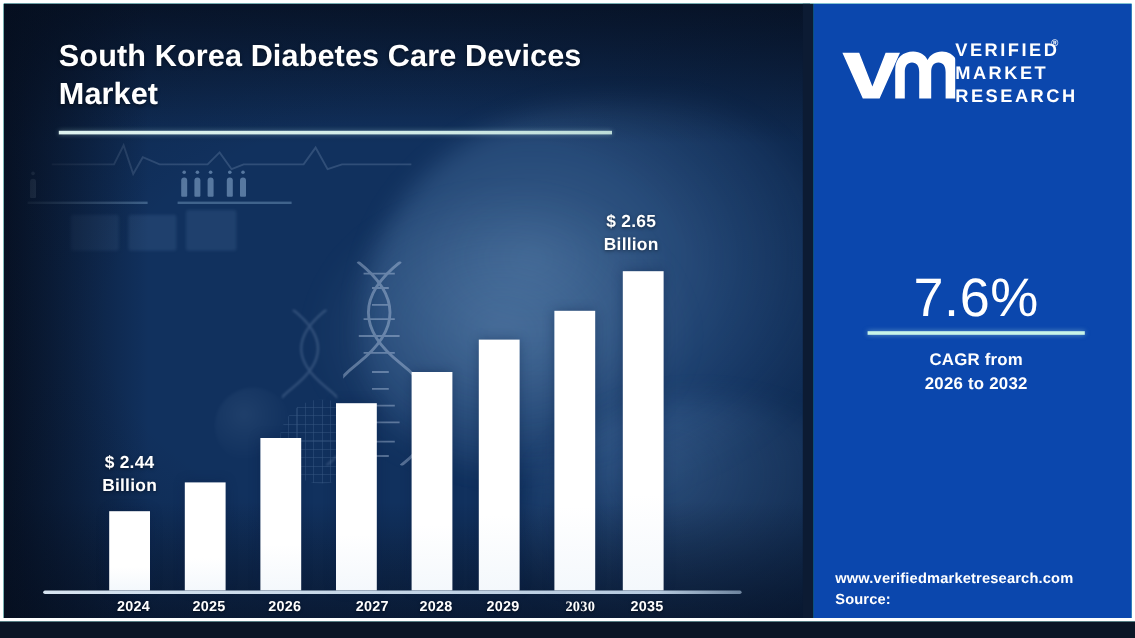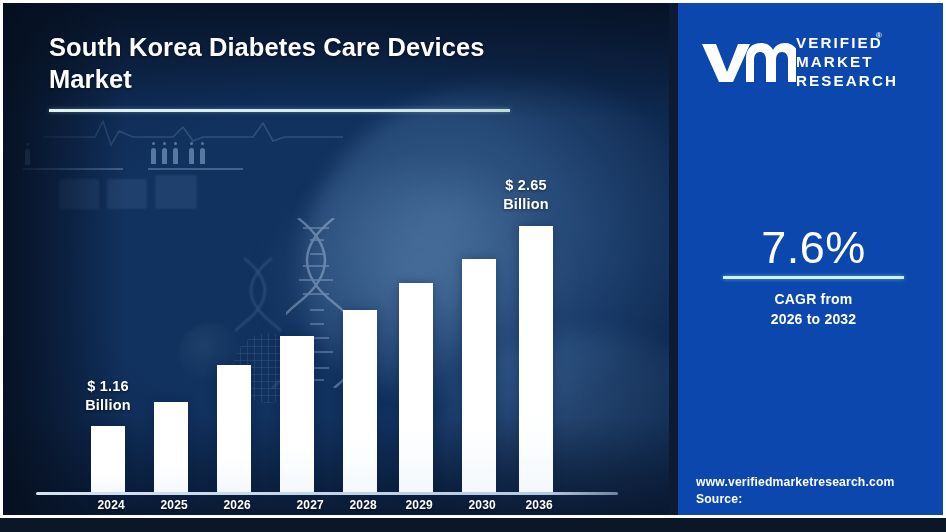--- a/index.html
+++ b/index.html
@@ -202,21 +202,21 @@
     <div id="bg-vignette"></div>
 
     <div id="title-block">
       <h1 id="chart-title">South Korea Diabetes Care Devices Market</h1>
       <div id="title-rule"></div>
     </div>
 
     <div id="plot">
 
       <div class="bar-callout" style="left:45px;top:374px;">
-        <div>$ 1.16</div>
+        <div>$ 2.44</div>
         <div>Billion</div>
       </div>
 
       <div class="bar-callout" style="left:463px;top:173px;">
         <div>$ 2.65</div>
         <div>Billion</div>
       </div>
 
       <div class="bar" style="left:88px;height:66px;"></div>
       <div class="bar" style="left:151px;height:90px;"></div>
@@ -228,22 +228,22 @@
       <div class="bar" style="left:516px;height:266px;"></div>
 
       <div id="axis-line"></div>
 
       <div class="tick-label" style="left:70px;">2024</div>
       <div class="tick-label" style="left:133px;">2025</div>
       <div class="tick-label" style="left:196px;">2026</div>
       <div class="tick-label" style="left:269px;">2027</div>
       <div class="tick-label" style="left:322px;">2028</div>
       <div class="tick-label" style="left:378px;">2029</div>
-      <div class="tick-label" style="left:441px;">2030</div>
-      <div class="tick-label" style="left:498px;">2036</div>
+      <div class="tick-label" style="left:441px;font-family:Liberation Serif, serif;">2030</div>
+      <div class="tick-label" style="left:498px;">2035</div>
     </div>
   </div>
 
   <div id="panel-divider"></div>
 
   <div id="stat-panel">
 
     <div id="logo-row">
       <svg id="logo-mark" viewBox="0 0 96 44">
         <path d="M2,4 L16,4 L27,32 L38,4 L50,4 L33,42 L19,42 Z" fill="#ffffff"></path>

